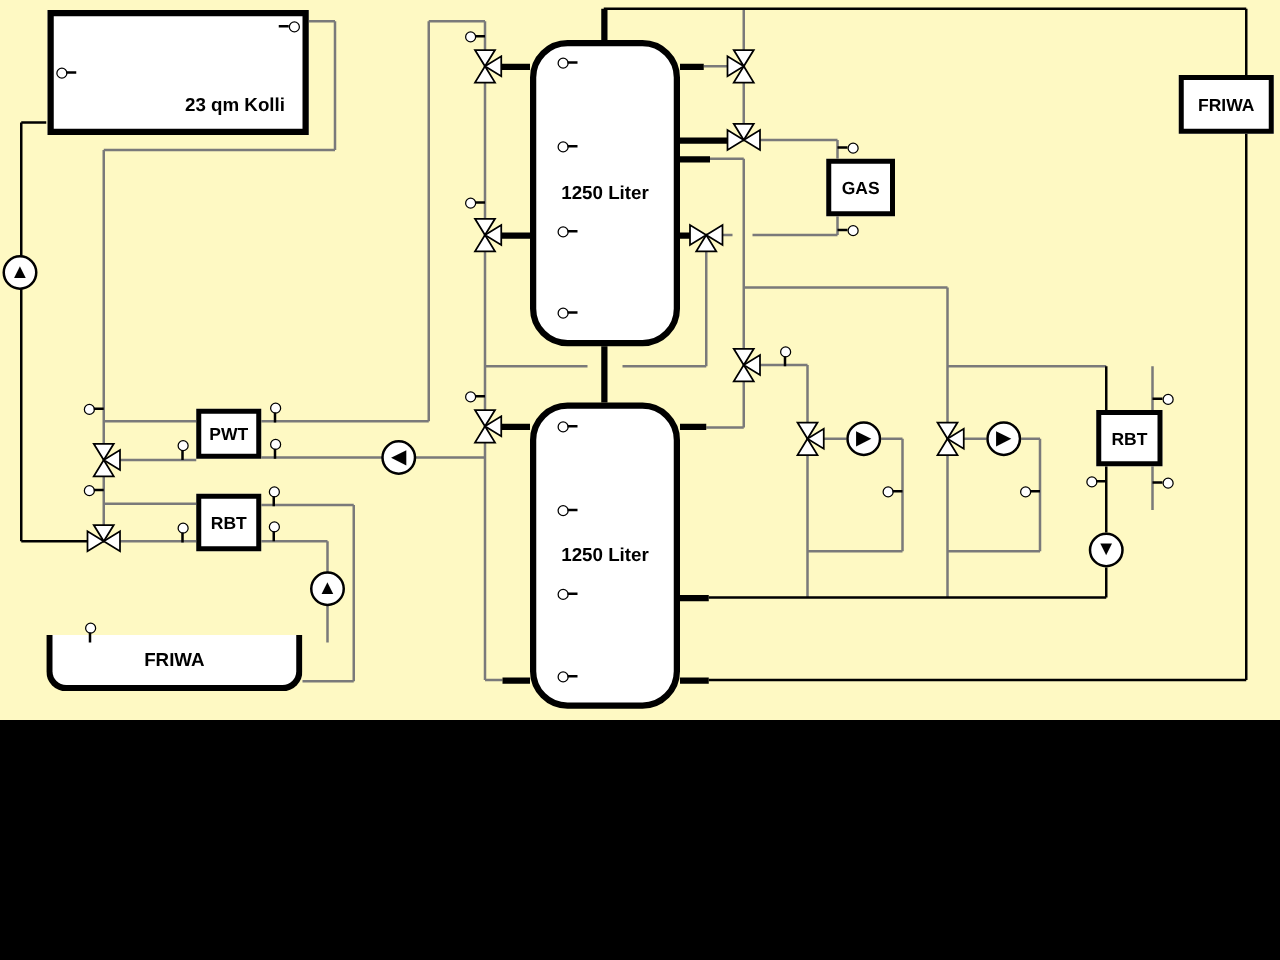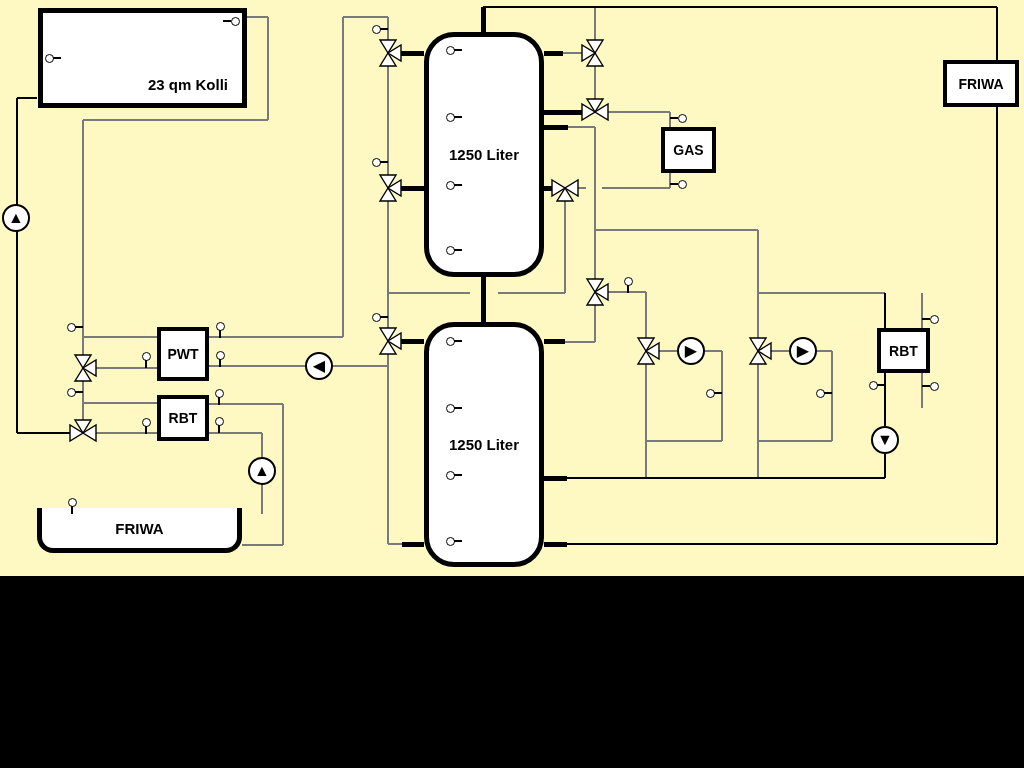--- a/index.html
+++ b/index.html
@@ -111,21 +111,21 @@
       <div class="pipe" style="background: rgb(0, 0, 0); left: 544px; top: 541.5px; width: 23px; height: 5px;"></div>
       <div class="box" style="left: 38px; top: 8px; width: 209px; height: 100px; border-width: 5px; font-size: 15px;">
         <span class="lbl lbl-br">23 qm Kolli</span>
       </div>
       <div class="box" style="left: 645px; top: 127px; width: 55px; height: 46px; border-width: 4px; font-size: 14px; margin-left: 16px;">
         <span class="lbl">GAS</span>
       </div>
       <div class="box" style="left: 943px; top: 60px; width: 76px; height: 47px; border-width: 4px; font-size: 14px;">
         <span class="lbl">FRIWA</span>
       </div>
-      <div class="box" style="left: 157px; top: 327px; width: 52px; height: 54px; border-width: 4px; font-size: 14px;">
+      <div class="box" style="left: 157px; top: 327px; width: 52px; height: 40px; border-width: 4px; font-size: 14px;">
         <span class="lbl">PWT</span>
       </div>
       <div class="box" style="left: 157px; top: 395px; width: 52px; height: 46px; border-width: 4px; font-size: 14px;">
         <span class="lbl">RBT</span>
       </div>
       <div class="box" style="left: 877px; top: 328px; width: 53px; height: 45px; border-width: 4px; font-size: 14px;">
         <span class="lbl">RBT</span>
       </div>
       <div class="tank" style="left: 424px; top: 32px; width: 120px; height: 245px; font-size: 15px;">
         <span>1250 Liter</span>

